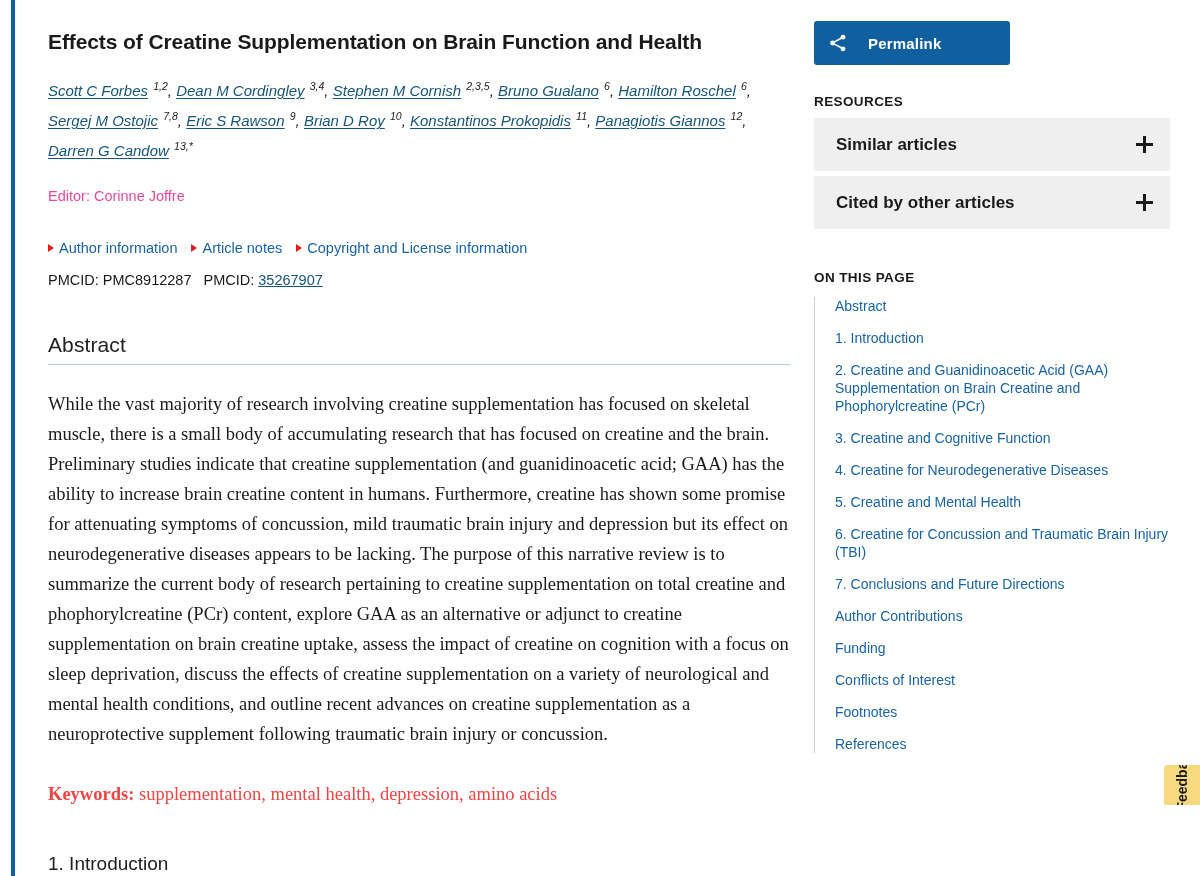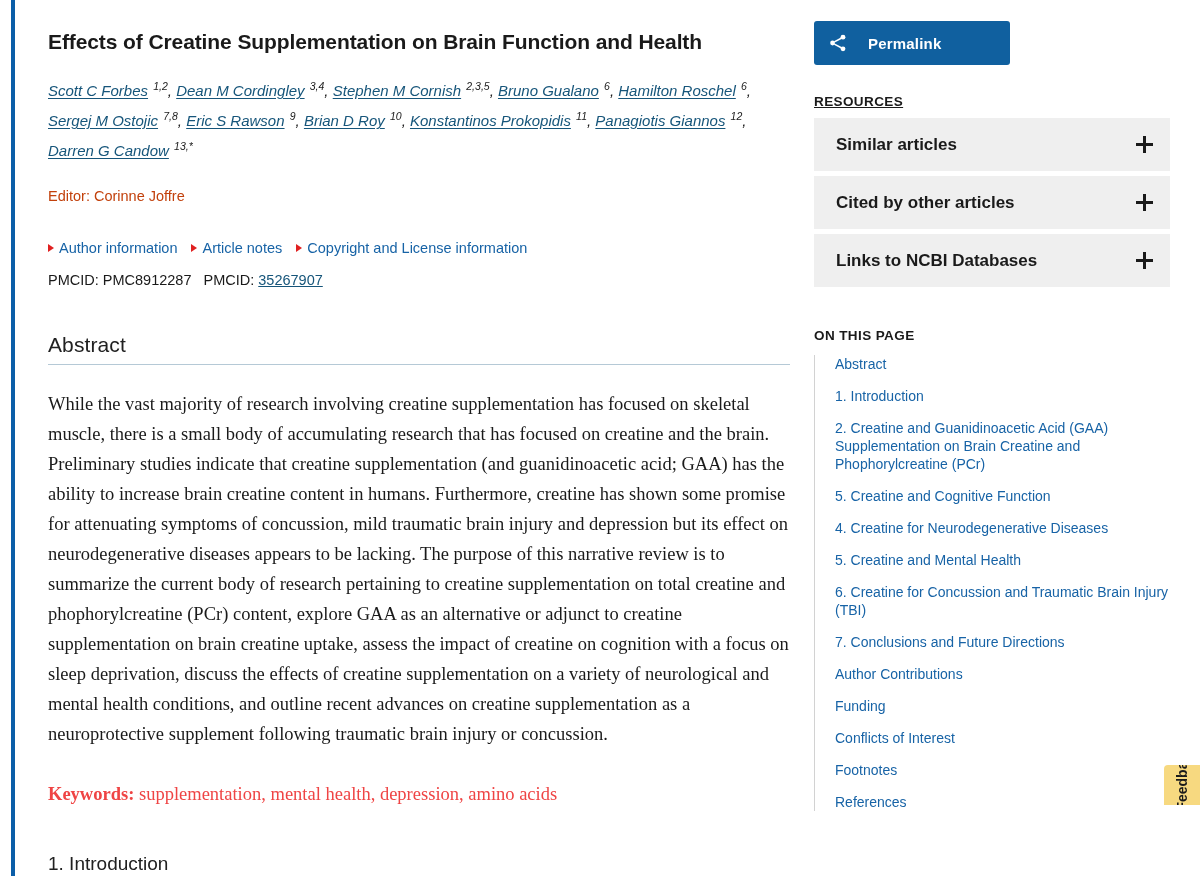--- a/index.html
+++ b/index.html
@@ -60,21 +60,21 @@
     vertical-align: super;
     line-height: 0;
     color: #1a1a1a;
     padding-left: 1px;
   }
   .authors .sep { color: #1a1a1a; }
 
   .editor-line {
     margin-top: 22px;
     font-size: 14.5px;
-    color: #c2410c;
+    color: #ec4899;
   }
 
   .meta-links {
     margin-top: 36px;
     font-size: 14.5px;
     line-height: 1.2;
   }
   .meta-links .mlink {
     color: #1763a6;
     margin-right: 14px;
@@ -167,21 +167,20 @@
     font-weight: bold;
     letter-spacing: 0.2px;
   }
 
   .side-title {
     font-size: 13.5px;
     font-weight: bold;
     color: #1a1a1a;
     letter-spacing: 0.4px;
     margin-top: 29px;
-    text-decoration: underline;
   }
 
   .res-list { margin-top: 9px; }
   .res-row {
     display: flex;
     align-items: center;
     justify-content: space-between;
     height: 53px;
     background: #efefef;
     padding: 0 17px 0 22px;
@@ -306,33 +305,29 @@
 
     <div class="res-list">
         <div class="res-row">
           <span class="res-label">Similar articles</span>
           <span class="plus-ico"></span>
         </div>
         <div class="res-row">
           <span class="res-label">Cited by other articles</span>
           <span class="plus-ico"></span>
         </div>
-        <div class="res-row">
-          <span class="res-label">Links to NCBI Databases</span>
-          <span class="plus-ico"></span>
-        </div>
       </div>
 
     <div class="otp-title">ON THIS PAGE</div>
 
     <nav class="otp-list">
         <a href="#" class="otp-item">Abstract</a>
         <a href="#" class="otp-item">1. Introduction</a>
         <a href="#" class="otp-item">2. Creatine and Guanidinoacetic Acid (GAA) Supplementation on Brain Creatine and Phophorylcreatine (PCr)</a>
-        <a href="#" class="otp-item">5. Creatine and Cognitive Function</a>
+        <a href="#" class="otp-item">3. Creatine and Cognitive Function</a>
         <a href="#" class="otp-item">4. Creatine for Neurodegenerative Diseases</a>
         <a href="#" class="otp-item">5. Creatine and Mental Health</a>
         <a href="#" class="otp-item">6. Creatine for Concussion and Traumatic Brain Injury (TBI)</a>
         <a href="#" class="otp-item">7. Conclusions and Future Directions</a>
         <a href="#" class="otp-item">Author Contributions</a>
         <a href="#" class="otp-item">Funding</a>
         <a href="#" class="otp-item">Conflicts of Interest</a>
         <a href="#" class="otp-item">Footnotes</a>
         <a href="#" class="otp-item">References</a>
       </nav>

